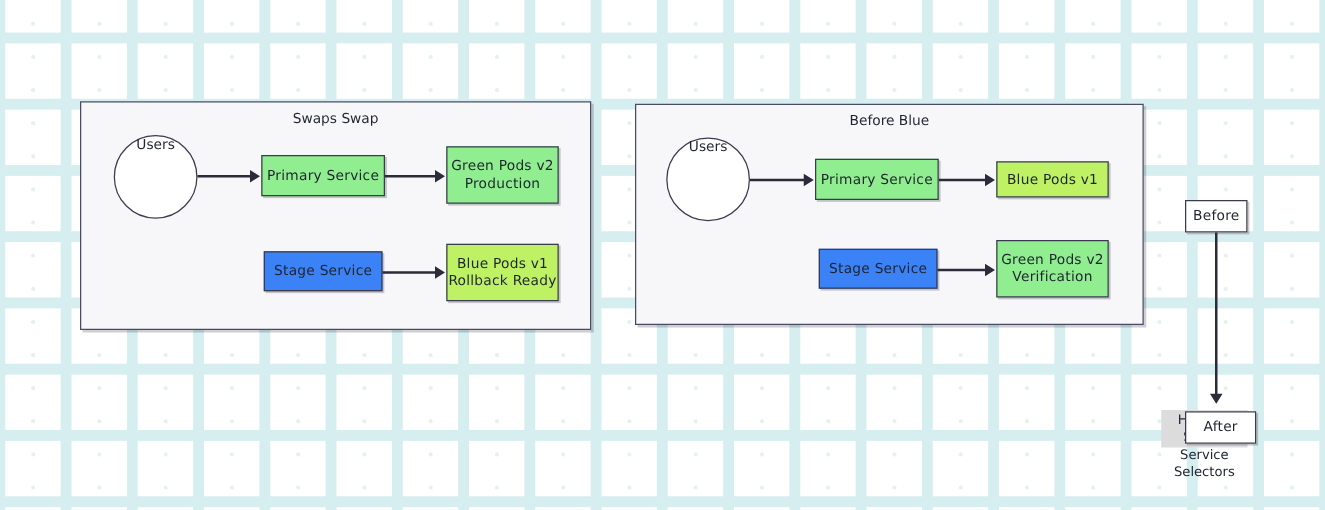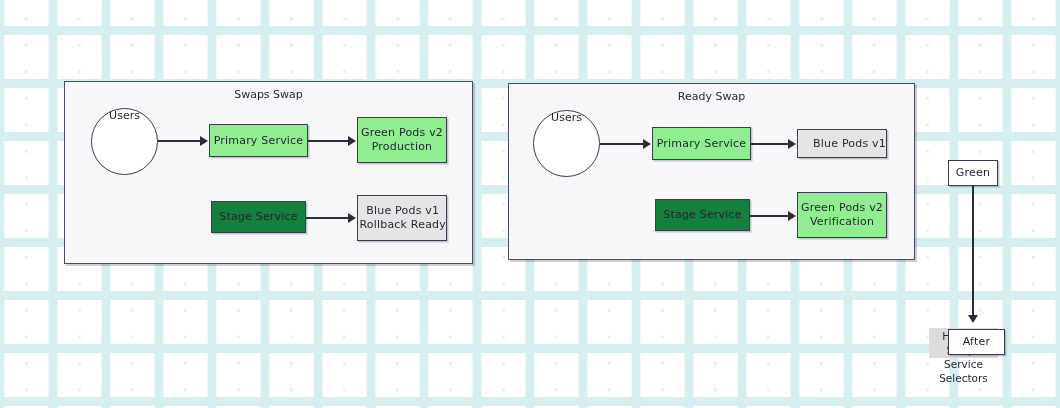--- a/index.html
+++ b/index.html
@@ -46,22 +46,22 @@
     justify-content: center;
     text-align: center;
     color: #1f2430;
     font-size: 11px;
     line-height: 14px;
     letter-spacing: .2px;
     box-shadow: 1.5px 1.5px 0 rgba(60,60,80,.28);
     white-space: pre-line;
   }
   .node.green  { background: #90ee90; }
-  .node.blue   { background: #e5e5e5; justify-content: flex-end; }
-  .node.tan    { background: #15803d; }
+  .node.blue   { background: #bef264; }
+  .node.tan    { background: #3b82f6; }
   .node.plain  { background: #ffffff; }
 
   .circle {
     position: absolute;
     box-sizing: border-box;
     border: 1.7px solid #3b3b4f;
     border-radius: 50%;
     background: #ffffff;
     display: flex;
     align-items: flex-start;
@@ -158,21 +158,21 @@
 <div class="edge h" style="left:158px; top:140px; width:44px;"></div>
 <div class="arrow-r" style="left:200px; top:136px;"></div>
 
 <div class="edge h" style="left:308px; top:140px; width:41px;"></div>
 <div class="arrow-r" style="left:348px; top:136px;"></div>
 
 <div class="edge h" style="left:306px; top:217px; width:43px;"></div>
 <div class="arrow-r" style="left:348px; top:213px;"></div>
 
 <div class="cluster" style="left:508px; top:83px; width:407px; height:177px;">
-  <div class="cluster-title">Ready Swap</div>
+  <div class="cluster-title">Before Blue</div>
 </div>
 
 <div class="circle" style="left:533px; top:110px; width:67px; height:67px;">
   <span>Users</span>
 </div>
 
 <div class="node green" style="left:652px; top:127px; width:99px; height:33px;">
   <span>Primary Service</span>
 </div>
 
@@ -192,21 +192,21 @@
 <div class="edge h" style="left:600px; top:143px; width:45px;"></div>
 <div class="arrow-r" style="left:643px; top:139px;"></div>
 
 <div class="edge h" style="left:751px; top:143px; width:38px;"></div>
 <div class="arrow-r" style="left:788px; top:139px;"></div>
 
 <div class="edge h" style="left:750px; top:215px; width:39px;"></div>
 <div class="arrow-r" style="left:788px; top:211px;"></div>
 
 <div class="node plain" style="left:948px; top:160px; width:50px; height:26px;">
-  <span>Green</span>
+  <span>Before</span>
 </div>
 
 <div class="edge v" style="left:972px; top:186px; height:133px;"></div>
 <div class="arrow-d" style="left:968px; top:315px;"></div>
 
 <div class="edge-label" style="left:929px; top:284px; width:69px; height:30px;margin-top:44px;">Harness Swaps
 Service Selectors</div>
 
 <div class="node plain" style="left:948px; top:329px; width:57px; height:26px;">
   <span>After</span>

